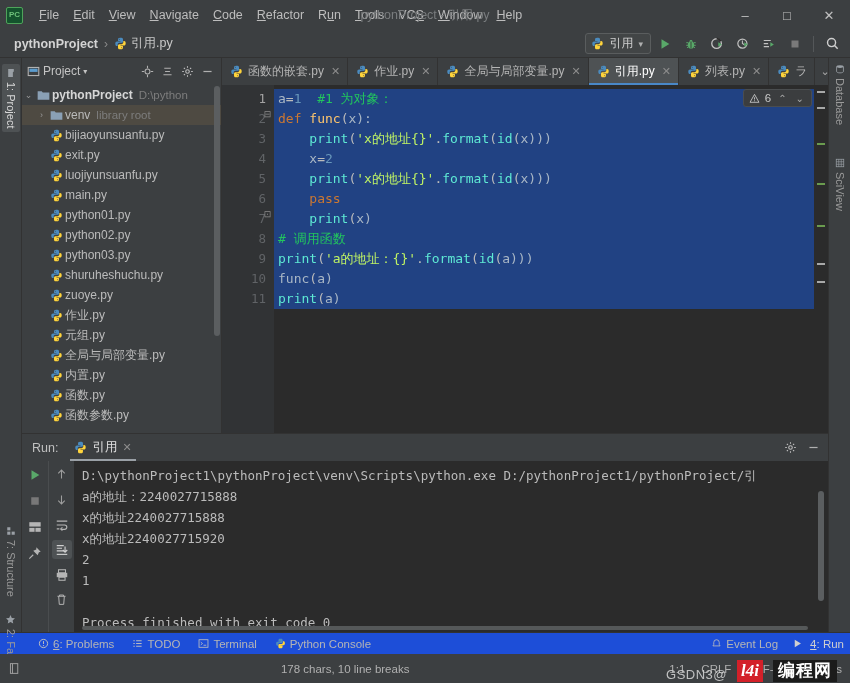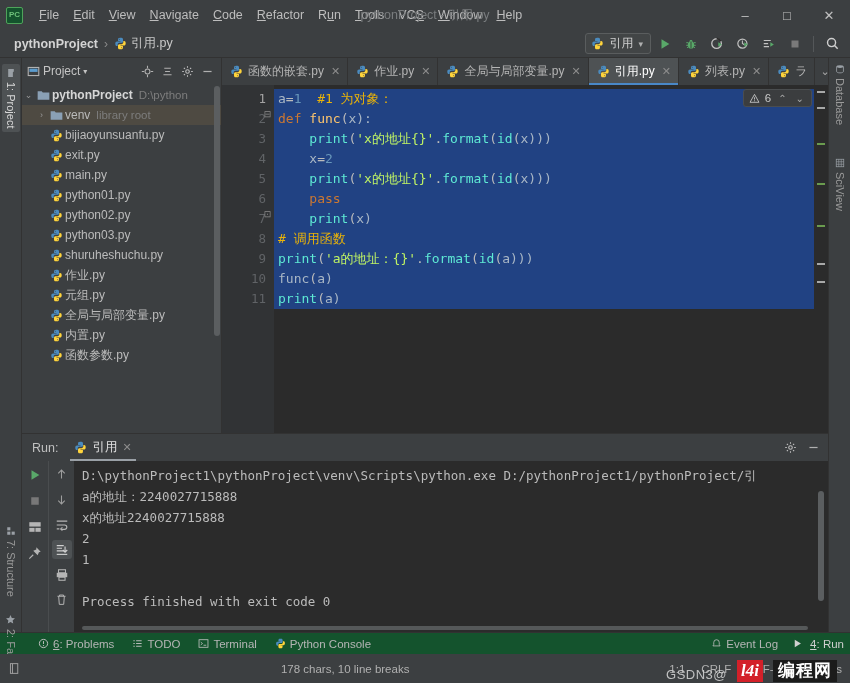--- a/index.html
+++ b/index.html
@@ -144,21 +144,21 @@
   }
   .cline {
     height: 20px; line-height: 20px; white-space: pre; position: relative;
     padding-left: 4px;
   }
   .cline.selall { background: #214283; }
   .kw { color: #cc7832; }
   .fn { color: #ffc66d; }
   .str { color: #bef264; }
   .num { color: #6897bb; }
-  .cmt { color: #eab308; }
+  .cmt { color: #22c55e; }
   .txt { color: #a9b7c6; }
   .bi { color: #5eead4; }
   .ed-right {
     width: 14px; flex: none; background: #2b2b2b; position: relative;
   }
   .ed-mark { position: absolute; right: 3px; width: 8px; height: 2px; }
   .warnbox {
     position: absolute; top: 4px; right: 16px; display: flex; align-items: center;
     gap: 5px; background: #3b3d3f; border: 1px solid #4a4d4f; border-radius: 3px;
     padding: 2px 5px; z-index: 5;
@@ -206,21 +206,21 @@
   }
 
   
   .vstrip-r {
     width: 22px; background: #3c3f41; flex: none; position: relative;
     border-left: 1px solid #323232;
   }
 
   
   .toolwin {
-    height: 22px; background: #14532d; display: flex; align-items: center;
+    height: 22px; background: #1d4ed8; display: flex; align-items: center;
     padding: 0 6px 0 38px; flex: none; font-size: 11.5px; border-top: 1px solid #323232;
   }
   .tw-item { display: flex; align-items: center; gap: 4px; margin-right: 18px; color: #b5b5b5; }
   .tw-item u { text-decoration: underline; }
   .tw-right { margin-left: auto; display: flex; align-items: center; gap: 14px; }
   .tw-run { display: flex; align-items: center; gap: 7px; color: #cfcfcf; }
 
   .statusbar {
     height: 29px; background: #3c3f41; display: flex; align-items: center;
     padding: 0 6px 0 8px; flex: none; font-size: 11.5px; color: #b0b0b0;
@@ -468,20 +468,31 @@
                 </div>
                 <div class="trow">
                   <span style="width:13px;flex:none;"></span>
                   <span class="tw-arrow"></span>
                   <span class="tw-icon">
                     <svg width="13" height="13" viewBox="0 0 16 16">
                       <path d="M7.6 1C5.3 1 5 2 5 3.2V5h3v.6H3.7C2.4 5.6 1.6 6.5 1.6 8.4c0 1.9.8 2.8 1.9 2.8h1V9.4c0-1.2 1-2.2 2.2-2.2h2.6c1 0 1.8-.8 1.8-1.8V3.2C11.1 2 10.4 1 9.2 1H7.6zM6.6 2.2c.3 0 .6.3.6.6s-.3.6-.6.6-.6-.3-.6-.6.3-.6.6-.6z" fill="#4b8bbe"></path>
                       <path d="M8.4 15c2.3 0 2.6-1 2.6-2.2V11H8v-.6h4.3c1.3 0 2.1-.9 2.1-2.8 0-1.9-.8-2.8-1.9-2.8h-1v1.8c0 1.2-1 2.2-2.2 2.2H6.7c-1 0-1.8.8-1.8 1.8v2.2C4.9 14 5.6 15 6.8 15h1.6zm1-1.2c-.3 0-.6-.3-.6-.6s.3-.6.6-.6.6.3.6.6-.3.6-.6.6z" fill="#ffd43b"></path>
                     </svg>
                   </span>
+                  <span class="">luojiyunsuanfu.py</span>
+                </div>
+                <div class="trow">
+                  <span style="width:13px;flex:none;"></span>
+                  <span class="tw-arrow"></span>
+                  <span class="tw-icon">
+                    <svg width="13" height="13" viewBox="0 0 16 16">
+                      <path d="M7.6 1C5.3 1 5 2 5 3.2V5h3v.6H3.7C2.4 5.6 1.6 6.5 1.6 8.4c0 1.9.8 2.8 1.9 2.8h1V9.4c0-1.2 1-2.2 2.2-2.2h2.6c1 0 1.8-.8 1.8-1.8V3.2C11.1 2 10.4 1 9.2 1H7.6zM6.6 2.2c.3 0 .6.3.6.6s-.3.6-.6.6-.6-.3-.6-.6.3-.6.6-.6z" fill="#4b8bbe"></path>
+                      <path d="M8.4 15c2.3 0 2.6-1 2.6-2.2V11H8v-.6h4.3c1.3 0 2.1-.9 2.1-2.8 0-1.9-.8-2.8-1.9-2.8h-1v1.8c0 1.2-1 2.2-2.2 2.2H6.7c-1 0-1.8.8-1.8 1.8v2.2C4.9 14 5.6 15 6.8 15h1.6zm1-1.2c-.3 0-.6-.3-.6-.6s.3-.6.6-.6.6.3.6.6-.3.6-.6.6z" fill="#ffd43b"></path>
+                    </svg>
+                  </span>
                   <span class="">main.py</span>
                 </div>
                 <div class="trow">
                   <span style="width:13px;flex:none;"></span>
                   <span class="tw-arrow"></span>
                   <span class="tw-icon">
                     <svg width="13" height="13" viewBox="0 0 16 16">
                       <path d="M7.6 1C5.3 1 5 2 5 3.2V5h3v.6H3.7C2.4 5.6 1.6 6.5 1.6 8.4c0 1.9.8 2.8 1.9 2.8h1V9.4c0-1.2 1-2.2 2.2-2.2h2.6c1 0 1.8-.8 1.8-1.8V3.2C11.1 2 10.4 1 9.2 1H7.6zM6.6 2.2c.3 0 .6.3.6.6s-.3.6-.6.6-.6-.3-.6-.6.3-.6.6-.6z" fill="#4b8bbe"></path>
                       <path d="M8.4 15c2.3 0 2.6-1 2.6-2.2V11H8v-.6h4.3c1.3 0 2.1-.9 2.1-2.8 0-1.9-.8-2.8-1.9-2.8h-1v1.8c0 1.2-1 2.2-2.2 2.2H6.7c-1 0-1.8.8-1.8 1.8v2.2C4.9 14 5.6 15 6.8 15h1.6zm1-1.2c-.3 0-.6-.3-.6-.6s.3-.6.6-.6.6.3.6.6-.3.6-.6.6z" fill="#ffd43b"></path>
                     </svg>
@@ -523,20 +534,31 @@
                 </div>
                 <div class="trow">
                   <span style="width:13px;flex:none;"></span>
                   <span class="tw-arrow"></span>
                   <span class="tw-icon">
                     <svg width="13" height="13" viewBox="0 0 16 16">
                       <path d="M7.6 1C5.3 1 5 2 5 3.2V5h3v.6H3.7C2.4 5.6 1.6 6.5 1.6 8.4c0 1.9.8 2.8 1.9 2.8h1V9.4c0-1.2 1-2.2 2.2-2.2h2.6c1 0 1.8-.8 1.8-1.8V3.2C11.1 2 10.4 1 9.2 1H7.6zM6.6 2.2c.3 0 .6.3.6.6s-.3.6-.6.6-.6-.3-.6-.6.3-.6.6-.6z" fill="#4b8bbe"></path>
                       <path d="M8.4 15c2.3 0 2.6-1 2.6-2.2V11H8v-.6h4.3c1.3 0 2.1-.9 2.1-2.8 0-1.9-.8-2.8-1.9-2.8h-1v1.8c0 1.2-1 2.2-2.2 2.2H6.7c-1 0-1.8.8-1.8 1.8v2.2C4.9 14 5.6 15 6.8 15h1.6zm1-1.2c-.3 0-.6-.3-.6-.6s.3-.6.6-.6.6.3.6.6-.3.6-.6.6z" fill="#ffd43b"></path>
                     </svg>
                   </span>
+                  <span class="">zuoye.py</span>
+                </div>
+                <div class="trow">
+                  <span style="width:13px;flex:none;"></span>
+                  <span class="tw-arrow"></span>
+                  <span class="tw-icon">
+                    <svg width="13" height="13" viewBox="0 0 16 16">
+                      <path d="M7.6 1C5.3 1 5 2 5 3.2V5h3v.6H3.7C2.4 5.6 1.6 6.5 1.6 8.4c0 1.9.8 2.8 1.9 2.8h1V9.4c0-1.2 1-2.2 2.2-2.2h2.6c1 0 1.8-.8 1.8-1.8V3.2C11.1 2 10.4 1 9.2 1H7.6zM6.6 2.2c.3 0 .6.3.6.6s-.3.6-.6.6-.6-.3-.6-.6.3-.6.6-.6z" fill="#4b8bbe"></path>
+                      <path d="M8.4 15c2.3 0 2.6-1 2.6-2.2V11H8v-.6h4.3c1.3 0 2.1-.9 2.1-2.8 0-1.9-.8-2.8-1.9-2.8h-1v1.8c0 1.2-1 2.2-2.2 2.2H6.7c-1 0-1.8.8-1.8 1.8v2.2C4.9 14 5.6 15 6.8 15h1.6zm1-1.2c-.3 0-.6-.3-.6-.6s.3-.6.6-.6.6.3.6.6-.3.6-.6.6z" fill="#ffd43b"></path>
+                    </svg>
+                  </span>
                   <span class="">作业.py</span>
                 </div>
                 <div class="trow">
                   <span style="width:13px;flex:none;"></span>
                   <span class="tw-arrow"></span>
                   <span class="tw-icon">
                     <svg width="13" height="13" viewBox="0 0 16 16">
                       <path d="M7.6 1C5.3 1 5 2 5 3.2V5h3v.6H3.7C2.4 5.6 1.6 6.5 1.6 8.4c0 1.9.8 2.8 1.9 2.8h1V9.4c0-1.2 1-2.2 2.2-2.2h2.6c1 0 1.8-.8 1.8-1.8V3.2C11.1 2 10.4 1 9.2 1H7.6zM6.6 2.2c.3 0 .6.3.6.6s-.3.6-.6.6-.6-.3-.6-.6.3-.6.6-.6z" fill="#4b8bbe"></path>
                       <path d="M8.4 15c2.3 0 2.6-1 2.6-2.2V11H8v-.6h4.3c1.3 0 2.1-.9 2.1-2.8 0-1.9-.8-2.8-1.9-2.8h-1v1.8c0 1.2-1 2.2-2.2 2.2H6.7c-1 0-1.8.8-1.8 1.8v2.2C4.9 14 5.6 15 6.8 15h1.6zm1-1.2c-.3 0-.6-.3-.6-.6s.3-.6.6-.6.6.3.6.6-.3.6-.6.6z" fill="#ffd43b"></path>
                     </svg>
@@ -557,20 +579,31 @@
                 <div class="trow">
                   <span style="width:13px;flex:none;"></span>
                   <span class="tw-arrow"></span>
                   <span class="tw-icon">
                     <svg width="13" height="13" viewBox="0 0 16 16">
                       <path d="M7.6 1C5.3 1 5 2 5 3.2V5h3v.6H3.7C2.4 5.6 1.6 6.5 1.6 8.4c0 1.9.8 2.8 1.9 2.8h1V9.4c0-1.2 1-2.2 2.2-2.2h2.6c1 0 1.8-.8 1.8-1.8V3.2C11.1 2 10.4 1 9.2 1H7.6zM6.6 2.2c.3 0 .6.3.6.6s-.3.6-.6.6-.6-.3-.6-.6.3-.6.6-.6z" fill="#4b8bbe"></path>
                       <path d="M8.4 15c2.3 0 2.6-1 2.6-2.2V11H8v-.6h4.3c1.3 0 2.1-.9 2.1-2.8 0-1.9-.8-2.8-1.9-2.8h-1v1.8c0 1.2-1 2.2-2.2 2.2H6.7c-1 0-1.8.8-1.8 1.8v2.2C4.9 14 5.6 15 6.8 15h1.6zm1-1.2c-.3 0-.6-.3-.6-.6s.3-.6.6-.6.6.3.6.6-.3.6-.6.6z" fill="#ffd43b"></path>
                     </svg>
                   </span>
                   <span class="">内置.py</span>
+                </div>
+                <div class="trow">
+                  <span style="width:13px;flex:none;"></span>
+                  <span class="tw-arrow"></span>
+                  <span class="tw-icon">
+                    <svg width="13" height="13" viewBox="0 0 16 16">
+                      <path d="M7.6 1C5.3 1 5 2 5 3.2V5h3v.6H3.7C2.4 5.6 1.6 6.5 1.6 8.4c0 1.9.8 2.8 1.9 2.8h1V9.4c0-1.2 1-2.2 2.2-2.2h2.6c1 0 1.8-.8 1.8-1.8V3.2C11.1 2 10.4 1 9.2 1H7.6zM6.6 2.2c.3 0 .6.3.6.6s-.3.6-.6.6-.6-.3-.6-.6.3-.6.6-.6z" fill="#4b8bbe"></path>
+                      <path d="M8.4 15c2.3 0 2.6-1 2.6-2.2V11H8v-.6h4.3c1.3 0 2.1-.9 2.1-2.8 0-1.9-.8-2.8-1.9-2.8h-1v1.8c0 1.2-1 2.2-2.2 2.2H6.7c-1 0-1.8.8-1.8 1.8v2.2C4.9 14 5.6 15 6.8 15h1.6zm1-1.2c-.3 0-.6-.3-.6-.6s.3-.6.6-.6.6.3.6.6-.3.6-.6.6z" fill="#ffd43b"></path>
+                    </svg>
+                  </span>
+                  <span class="">函数.py</span>
                 </div>
                 <div class="trow">
                   <span style="width:13px;flex:none;"></span>
                   <span class="tw-arrow"></span>
                   <span class="tw-icon">
                     <svg width="13" height="13" viewBox="0 0 16 16">
                       <path d="M7.6 1C5.3 1 5 2 5 3.2V5h3v.6H3.7C2.4 5.6 1.6 6.5 1.6 8.4c0 1.9.8 2.8 1.9 2.8h1V9.4c0-1.2 1-2.2 2.2-2.2h2.6c1 0 1.8-.8 1.8-1.8V3.2C11.1 2 10.4 1 9.2 1H7.6zM6.6 2.2c.3 0 .6.3.6.6s-.3.6-.6.6-.6-.3-.6-.6.3-.6.6-.6z" fill="#4b8bbe"></path>
                       <path d="M8.4 15c2.3 0 2.6-1 2.6-2.2V11H8v-.6h4.3c1.3 0 2.1-.9 2.1-2.8 0-1.9-.8-2.8-1.9-2.8h-1v1.8c0 1.2-1 2.2-2.2 2.2H6.7c-1 0-1.8.8-1.8 1.8v2.2C4.9 14 5.6 15 6.8 15h1.6zm1-1.2c-.3 0-.6-.3-.6-.6s.3-.6.6-.6.6.3.6.6-.3.6-.6.6z" fill="#ffd43b"></path>
                     </svg>
                   </span>
@@ -799,20 +832,21 @@
                   <path d="M3 4h10M5.5 4V2.5h5V4M4.5 4l.8 10h5.4l.8-10" fill="none" stroke="#b5b5b5" stroke-width="1.2"></path>
                 </svg>
             </div>
           </div>
 
           <div class="console">
             <div id="console-lines">
                 <div class="coline">D:\pythonProject1\pythonProject\venv\Scripts\python.exe D:/pythonProject1/pythonProject/引</div>
                 <div class="coline">a的地址：2240027715888</div>
                 <div class="coline">x的地址2240027715888</div>
+                <div class="coline">x的地址2240027715920</div>
                 <div class="coline">2</div>
                 <div class="coline">1</div>
                 <div class="coline"></div>
                 <div class="coline">Process finished with exit code 0</div>
               </div>
             <div class="co-scroll"></div>
             <div class="co-hscroll"></div>
           </div>
         </div>
       </div>

